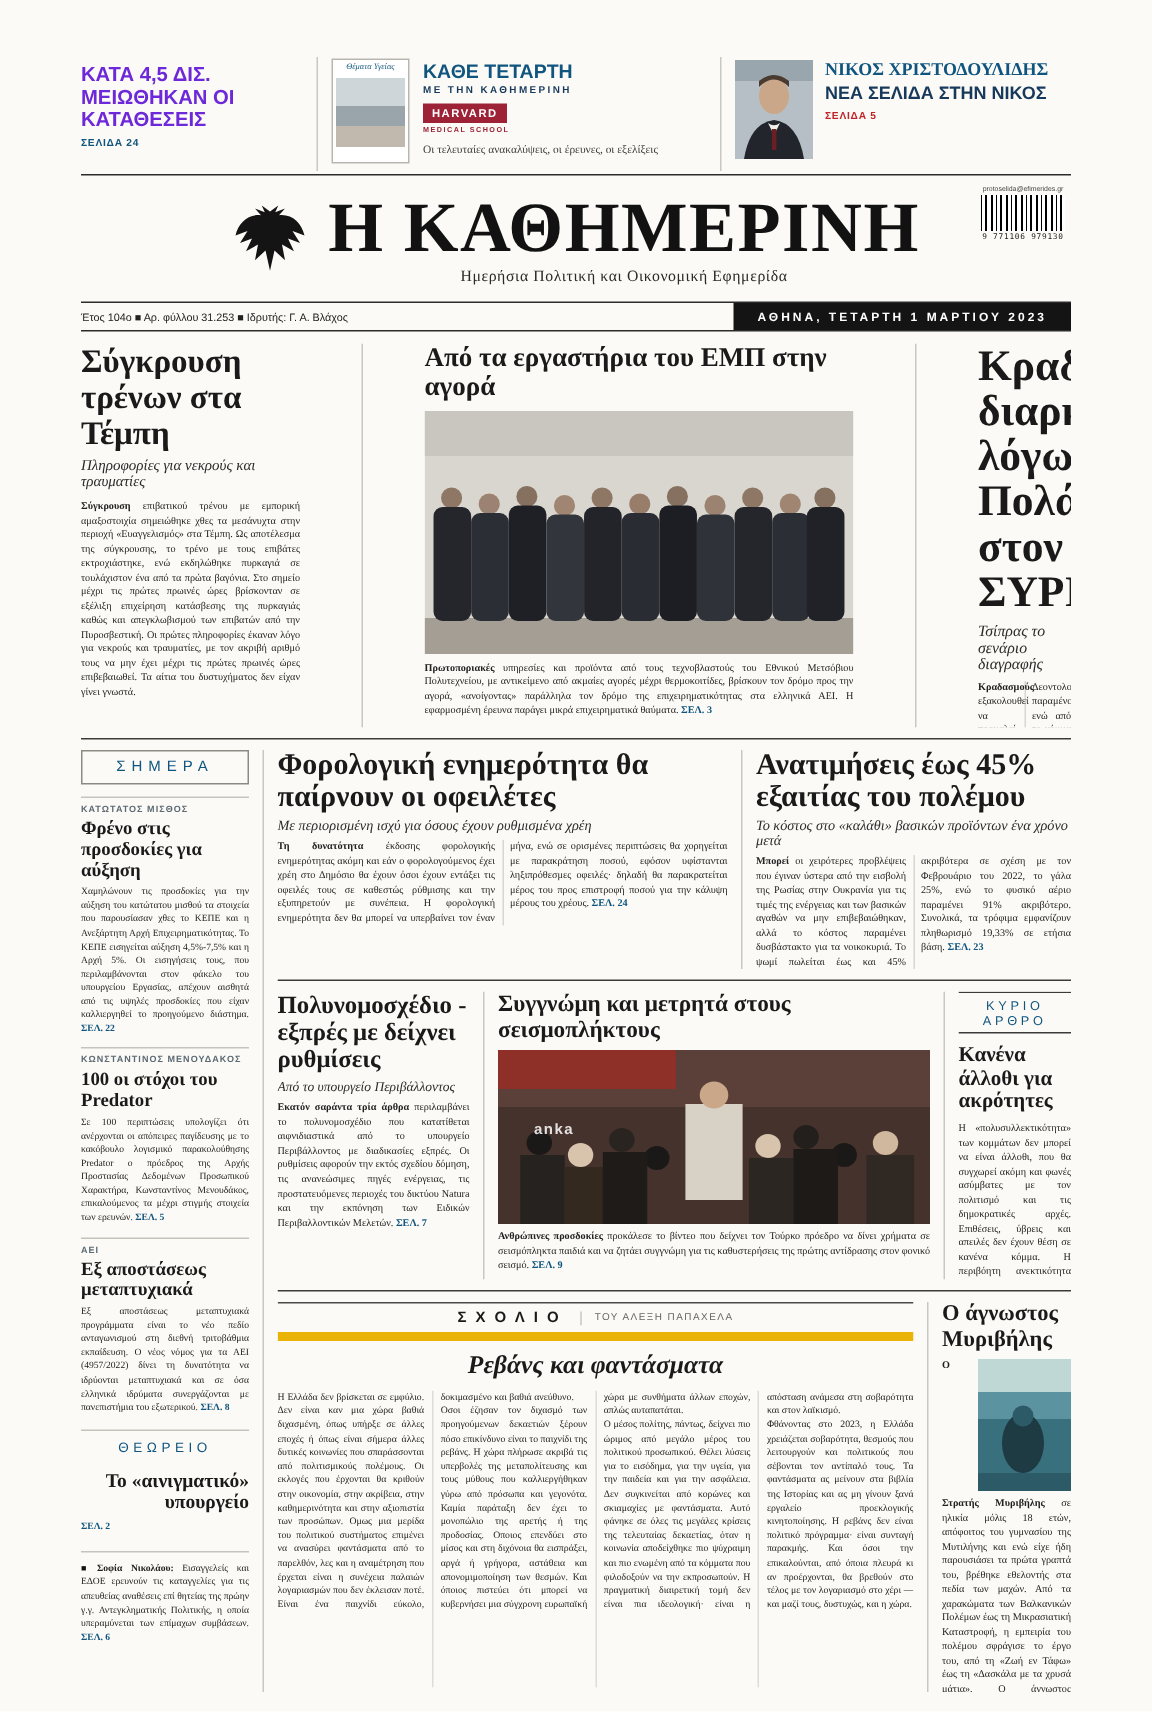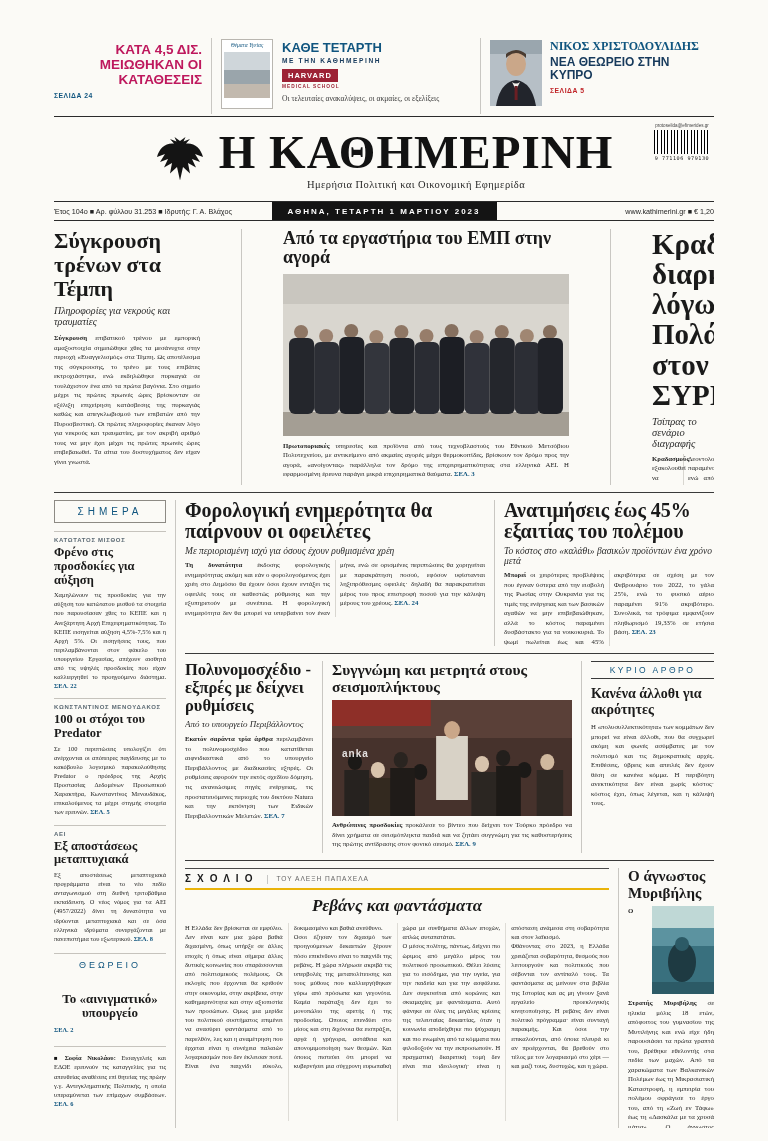--- a/index.html
+++ b/index.html
@@ -7,21 +7,21 @@
   .page {
     width:768px; height:1141px; margin:0; background:#fbfaf6;
     padding:38px 54px 12px; position:relative; overflow:hidden;
     font-family:"Liberation Serif","DejaVu Serif",serif; color:#1a1a1a;
   }
 
   
   .topbar { display:flex; height:76px; align-items:flex-start; }
   .vr { width:1px; background:#c9c7c2; align-self:stretch; margin:0 9px; }
   .promo-left { width:148px; padding-top:4px; }
-  .promo-left .t { font-family:"Liberation Sans",sans-serif; font-size:13.5px; font-weight:700; color:#be185d; line-height:1.12; text-transform:uppercase;text-align:right; }
+  .promo-left .t { font-family:"Liberation Sans",sans-serif; font-size:13.5px; font-weight:700; color:#6d28d9; line-height:1.12; text-transform:uppercase; }
   .pref-blue { font-family:"Liberation Sans",sans-serif; font-size:6.8px; font-weight:700; color:#10557f; letter-spacing:.5px; margin-top:5px; }
   .pref-red  { font-family:"Liberation Sans",sans-serif; font-size:6.8px; font-weight:700; color:#c02428; letter-spacing:.5px; margin-top:5px; }
   .promo-center { flex:1; display:flex; gap:9px; padding-top:1px; }
   .thumb { width:52px; height:70px; background:#fff; border:1px solid #b9b6b0; padding:3px 2px; flex:none; }
   .thumb-title { font-size:5.6px; color:#10557f; text-align:center; font-style:italic; line-height:1; }
   .thumb-img { height:46px; margin-top:3px; background:
       linear-gradient(180deg,#cfd6da 0 40%,#9aa5ab 40% 70%,#c2b9ae 70% 100%); }
   .pc-text { padding-top:2px; }
   .pc-kicker { font-family:"Liberation Sans",sans-serif; font-size:13px; font-weight:700; color:#10557f; line-height:1; }
   .pc-kicker-sub { font-family:"Liberation Sans",sans-serif; font-size:6.6px; font-weight:700; letter-spacing:1.6px; color:#173a5c; margin-top:3px; }
@@ -78,50 +78,50 @@
   .lower { display:flex; height:628px; overflow:hidden; }
   .sidebar { width:112px; flex:none; overflow:hidden; padding-right:0; }
   .simera { border:1px solid #8d8a84; padding:5px 2px; text-align:center; color:#10557f; font-family:"Liberation Sans",sans-serif; font-size:10px; letter-spacing:4px; }
   .sb-item { border-top:1px solid #c6c3bd; margin-top:8px; padding-top:5px; }
   .sb-item:first-of-type { border-top:none; }
   .sb-label { font-family:"Liberation Sans",sans-serif; font-size:6px; font-weight:700; letter-spacing:.7px; color:#5c6a74; }
   .sb-h { font-size:12.5px; font-weight:700; line-height:1.1; margin:3px 0 3px; }
   .sb-body { font-size:6.4px; line-height:1.42; text-align:justify; color:#222; }
   .theoreio { border-top:1px solid #c6c3bd; margin-top:10px; padding-top:6px; text-align:center; }
   .theoreio-label { font-family:"Liberation Sans",sans-serif; font-size:9px; letter-spacing:3px; color:#10557f; }
-  .theoreio-h { font-size:13px; font-weight:700; line-height:1.12; margin:22px 0 4px; text-align:center; }
+  .theoreio-h { font-size:13px; font-weight:700; line-height:1.12; margin:10px 0 4px; text-align:right; }
   .theoreio-p { text-align:left; }
   .brief { margin-top:12px; border-top:1px solid #c6c3bd; padding-top:6px; }
   .bullet::before { content:"■"; font-size:6px; margin-right:3px; color:#111; }
 
   .lower-main { flex:1; display:flex; flex-direction:column; overflow:hidden; }
 
   .band2 { display:flex; height:146px; overflow:hidden; }
   .b2-left { width:300px; flex:none; overflow:hidden; }
   .b2-left h2, .b2-right h2 { margin:0; font-size:20px; line-height:1.06; font-weight:700; }
   .b2-left .sub-it, .b2-right .sub-it { display:block; margin:4px 0 4px; font-size:9.5px; }
   .b2-right { flex:1; overflow:hidden; }
 
   .band3 { display:flex; height:192px; overflow:hidden; }
   .b3-left { width:128px; flex:none; overflow:hidden; }
   .b3-left h2 { margin:0 0 4px; font-size:16.5px; line-height:1.1; font-weight:700; }
   .b3-left .sub-it { display:block; font-size:9px; margin-bottom:5px; }
-  .b3-center { width:240px; flex:none; overflow:hidden; }
+  .b3-center { width:288px; flex:none; overflow:hidden; }
   .b3-center h2 { margin:0 0 5px; font-size:15.5px; font-weight:700; line-height:1.1; }
   .photo-quake-wrap { position:relative; width:100%; height:116px; }
   .photo-quake { width:100%; height:100%; display:block; }
-  .watermark { position:absolute; left:10px; top:48px; color:#fff; opacity:.85; font-family:"Liberation Sans",sans-serif; font-weight:700; font-size:10px; letter-spacing:1px; }
+  .watermark { position:absolute; left:24px; top:48px; color:#fff; opacity:.85; font-family:"Liberation Sans",sans-serif; font-weight:700; font-size:10px; letter-spacing:1px; }
   .b3-center .small { margin-top:4px; }
   .b3-right { flex:1; overflow:hidden; }
   .ed-label { border-top:1px solid #3a3a3a; border-bottom:1px solid #3a3a3a; text-align:center; font-family:"Liberation Sans",sans-serif; font-size:8.5px; letter-spacing:2.5px; color:#10557f; padding:3px 0; }
   .ed-h { font-size:14px; font-weight:700; line-height:1.12; margin:7px 0 5px; }
 
   .band4 { flex:1; display:flex; overflow:hidden; }
   .b4-left { width:424px; flex:none; overflow:hidden; }
-  .comm-head { display:flex; align-items:center; justify-content:flex-start; gap:8px; border-top:1px solid #4a4a4a; border-bottom:2px solid #eab308; padding:4px 0; }
+  .comm-head { display:flex; align-items:center; justify-content:center; gap:8px; border-top:1px solid #4a4a4a; border-bottom:6px solid #eab308; padding:4px 0; }
   .comm-label { font-family:"Liberation Sans",sans-serif; font-size:10px; font-weight:700; letter-spacing:6px; color:#1a1a1a; }
   .comm-sep { color:#999; font-size:10px; }
   .comm-byline { font-family:"Liberation Sans",sans-serif; font-size:6.6px; letter-spacing:1px; color:#666; }
   .comm-h { text-align:center; font-size:17px; font-weight:700; font-style:italic; margin:6px 0 7px; }
   .comm-body { column-count:4; column-gap:11px; column-rule:1px solid #dedcd6; font-size:6.5px; line-height:1.42; text-align:justify; color:#222; white-space:pre-line; height:198px; overflow:hidden; }
   .b4-right { flex:1; overflow:hidden; }
   .b4-right h2 { margin:0 0 5px; font-size:15px; font-weight:700; line-height:1.1; }
   .painting { float:right; width:62px; height:88px; margin:0 0 4px 6px; }
 </style>
 </head>
@@ -140,37 +140,37 @@
         <div class="thumb-title">Θέματα Υγείας</div>
         <div class="thumb-img"></div>
       </div>
       <div class="pc-text">
         <div class="pc-kicker">ΚΑΘΕ ΤΕΤΑΡΤΗ</div>
         <div class="pc-kicker-sub">ΜΕ ΤΗΝ ΚΑΘΗΜΕΡΙΝΗ</div>
         <div>
           <span class="badge">HARVARD</span>
           <div class="badge-sub">MEDICAL SCHOOL</div>
         </div>
-        <div class="pc-sub">Οι τελευταίες ανακαλύψεις, οι ακμαίες, οι εξελίξεις</div>
+        <div class="pc-sub">Οι τελευταίες ανακαλύψεις, οι έρευνες, οι εξελίξεις</div>
       </div>
     </div>
     <div class="vr"></div>
     <div class="promo-right">
       <svg class="portrait" viewBox="0 0 52 66" preserveAspectRatio="none">
         <rect width="52" height="66" fill="#b6bfc6"></rect>
         <rect width="52" height="14" fill="#9aa6ae"></rect>
         <ellipse cx="26" cy="24" rx="10" ry="12" fill="#caa789"></ellipse>
         <path d="M16 18 Q26 8 36 18 L36 14 Q26 6 16 14 Z" fill="#4a3b30"></path>
         <path d="M6 66 Q10 42 26 40 Q42 42 46 66 Z" fill="#22252c"></path>
         <path d="M22 42 L26 50 L30 42 Q26 45 22 42 Z" fill="#f2f0ea"></path>
         <rect x="24.6" y="46" width="3" height="14" fill="#6b1f24"></rect>
       </svg>
       <div>
         <div class="pr-name">ΝΙΚΟΣ ΧΡΙΣΤΟΔΟΥΛΙΔΗΣ</div>
-        <div class="pr-title">ΝΕΑ ΘΕΩΡΕΙΟ ΣΤΗΝ ΚΥΠΡΟ</div>
+        <div class="pr-title">ΝΕΑ ΣΕΛΙΔΑ ΣΤΗΝ ΝΙΚΟΣ</div>
         <div class="pref-red">ΣΕΛΙΔΑ 5</div>
       </div>
     </div>
   </div>
   <hr class="topline">
 
   <div class="masthead">
     <svg class="eagle" viewBox="0 0 100 100">
       <path d="M50 14 L39 6 L43 15 L30 10 L38 19 C21 17 8 29 4 46 L20 40 L10 56 L26 50 L18 67 L34 58 L30 79 L44 66 L50 93 L56 66 L70 79 L66 58 L82 67 L74 50 L90 56 L80 40 L96 46 C92 29 79 17 62 19 L70 10 L57 15 L61 6 Z" fill="#141414"></path>
     </svg>
@@ -181,21 +181,20 @@
     <div class="corner">
       <div class="corner-note">protoselida@efimerides.gr</div>
       <div class="bars"></div>
       <div class="digits">9 771106 979130</div>
     </div>
   </div>
 
   <div class="dateline">
     <div class="dl-left">Έτος 104ο  ■  Αρ. φύλλου 31.253  ■  Ιδρυτής: Γ. Α. Βλάχος</div>
     <div class="dl-center">ΑΘΗΝΑ, ΤΕΤΑΡΤΗ 1 ΜΑΡΤΙΟΥ 2023</div>
-    <div class="dl-right">www.kathimerini.gr  ■  € 1,20</div>
   </div>
 
   <div class="band1">
     <div class="b1-left">
       <h2>Σύγκρουση τρένων στα Τέμπη</h2>
       <span class="sub-it">Πληροφορίες για νεκρούς και τραυματίες</span>
       <div class="small"><span class="lead-b">Σύγκρουση</span><span> επιβατικού τρένου με εμπορική αμαξοστοιχία σημειώθηκε χθες τα μεσάνυχτα στην περιοχή «Ευαγγελισμός» στα Τέμπη. Ως αποτέλεσμα της σύγκρουσης, το τρένο με τους επιβάτες εκτροχιάστηκε, ενώ εκδηλώθηκε πυρκαγιά σε τουλάχιστον ένα από τα πρώτα βαγόνια. Στο σημείο μέχρι τις πρώτες πρωινές ώρες βρίσκονταν σε εξέλιξη επιχείρηση κατάσβεσης της πυρκαγιάς καθώς και απεγκλωβισμού των επιβατών από την Πυροσβεστική. Οι πρώτες πληροφορίες έκαναν λόγο για νεκρούς και τραυματίες, με τον ακριβή αριθμό τους να μην έχει μέχρι τις πρώτες πρωινές ώρες επιβεβαιωθεί. Τα αίτια του δυστυχήματος δεν είχαν γίνει γνωστά.</span></div>
     </div>
     <div class="vr"></div>
     <div class="b1-center">

